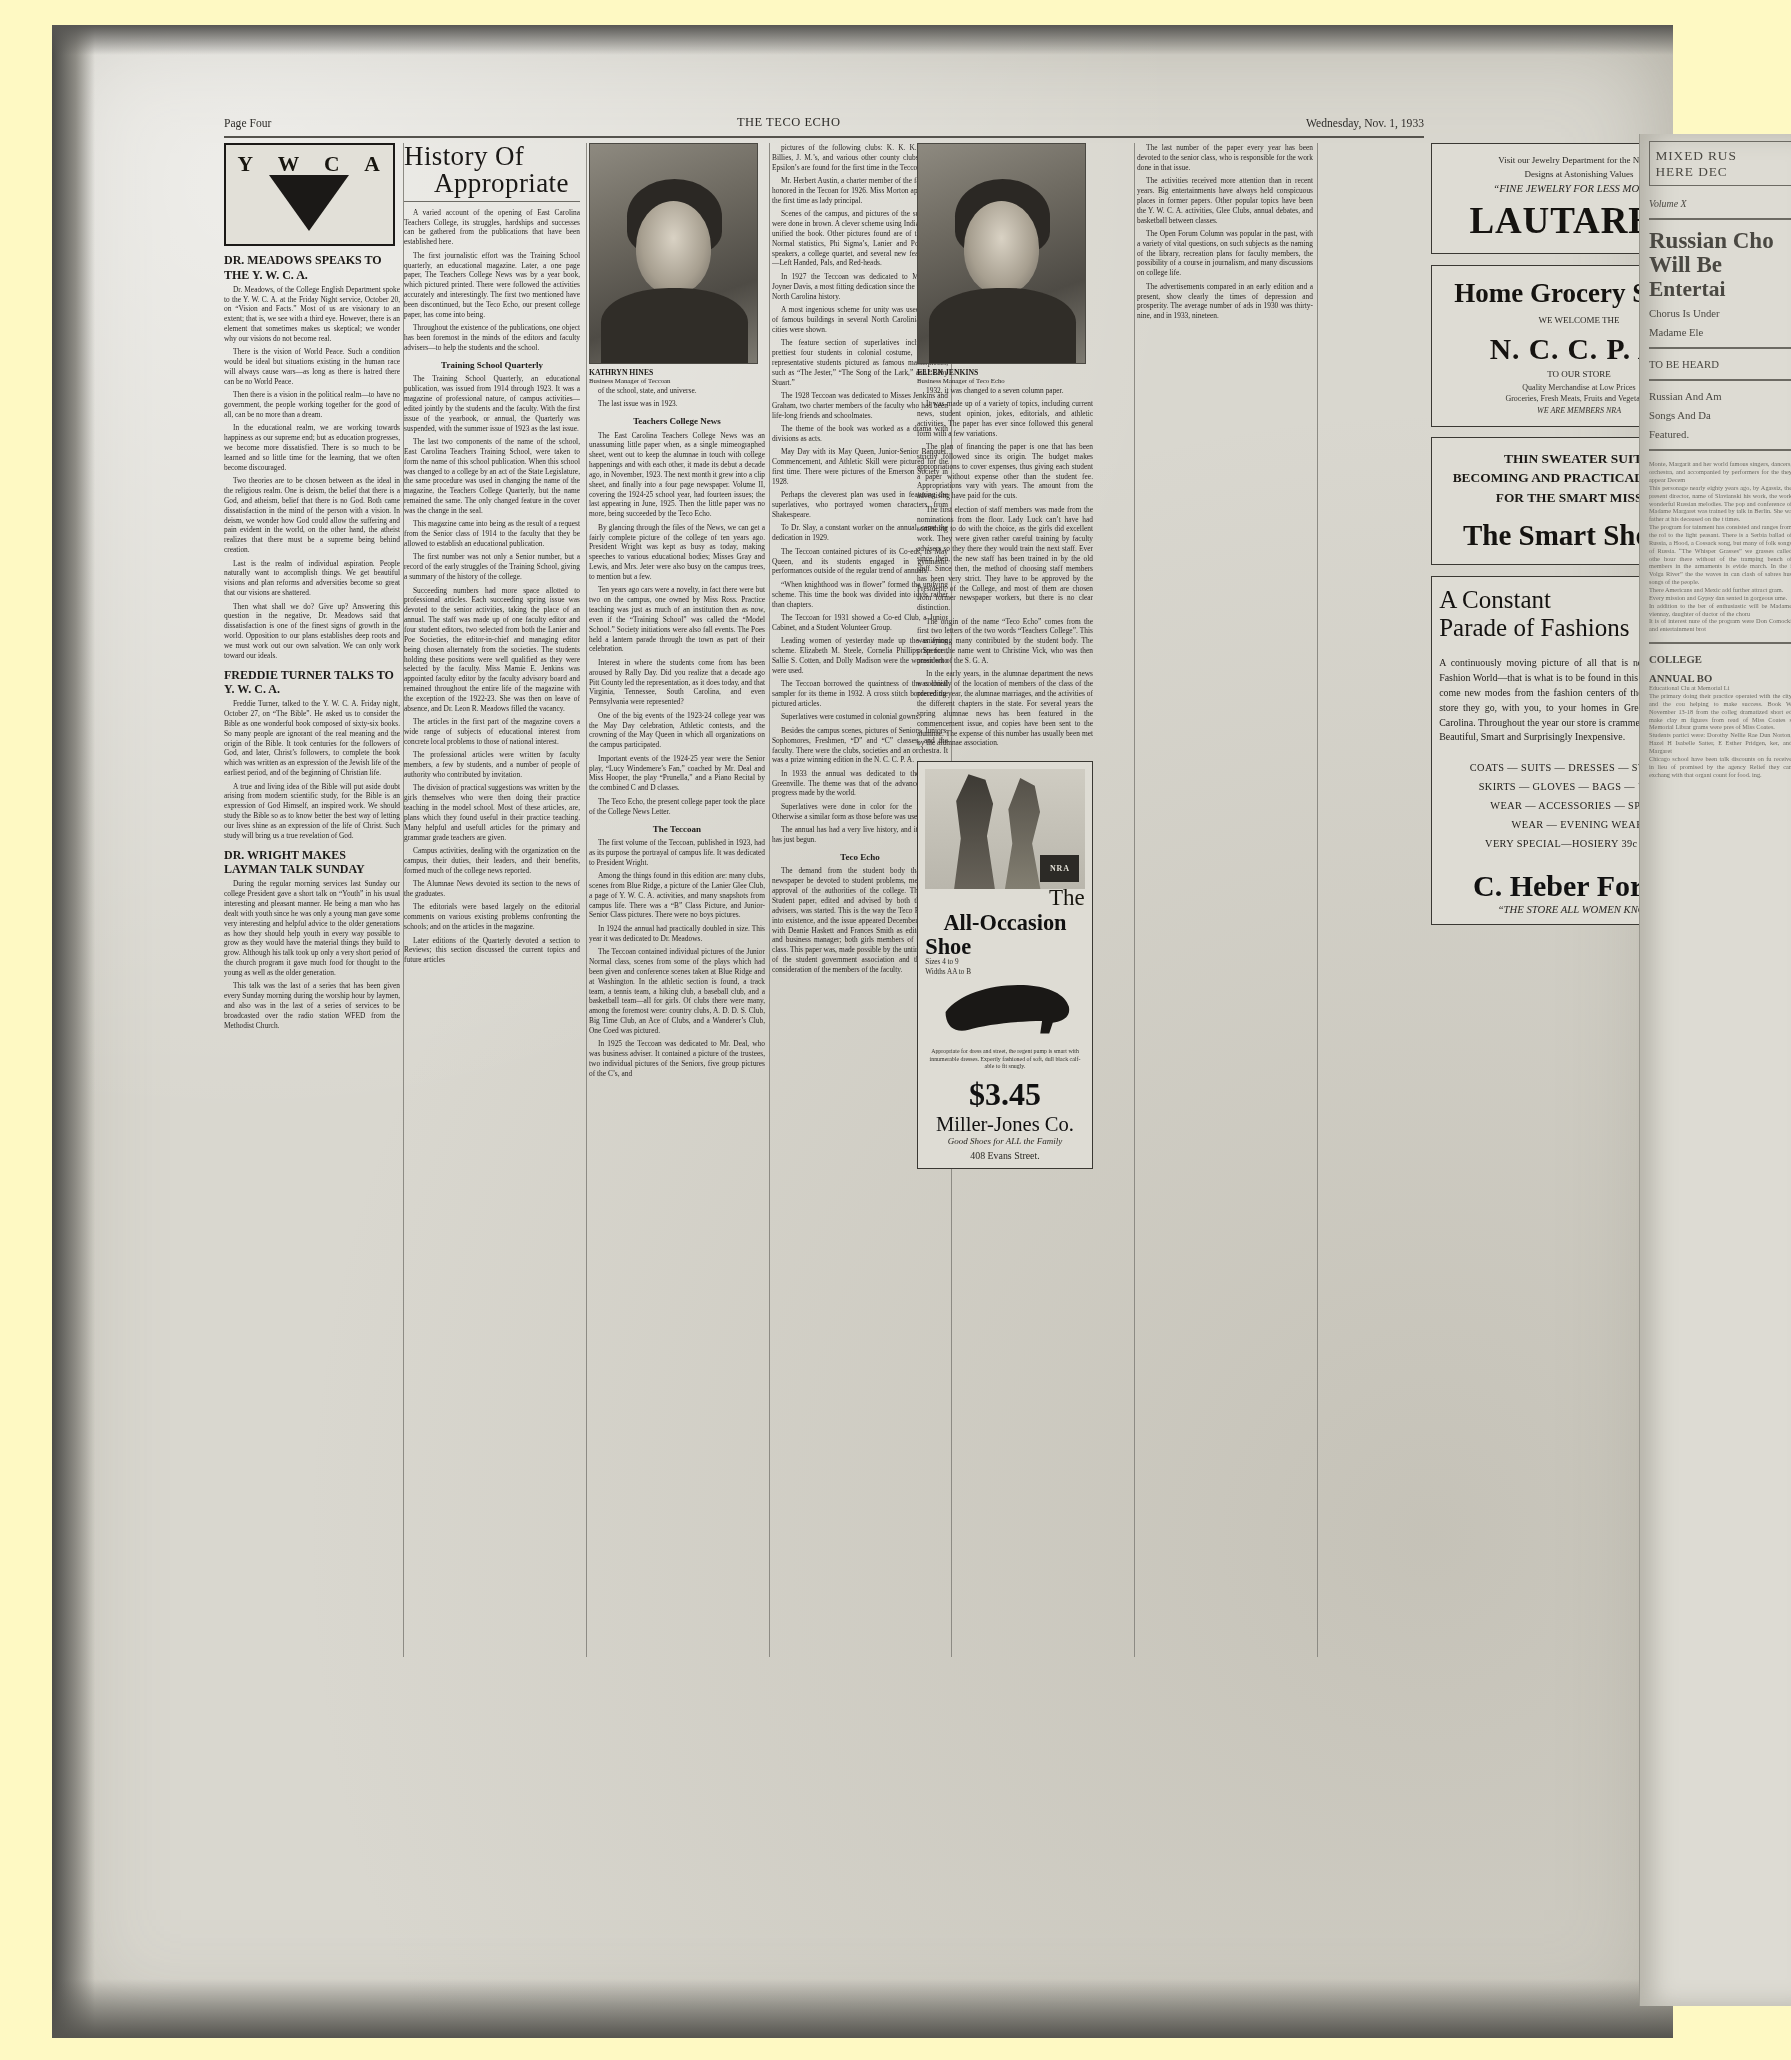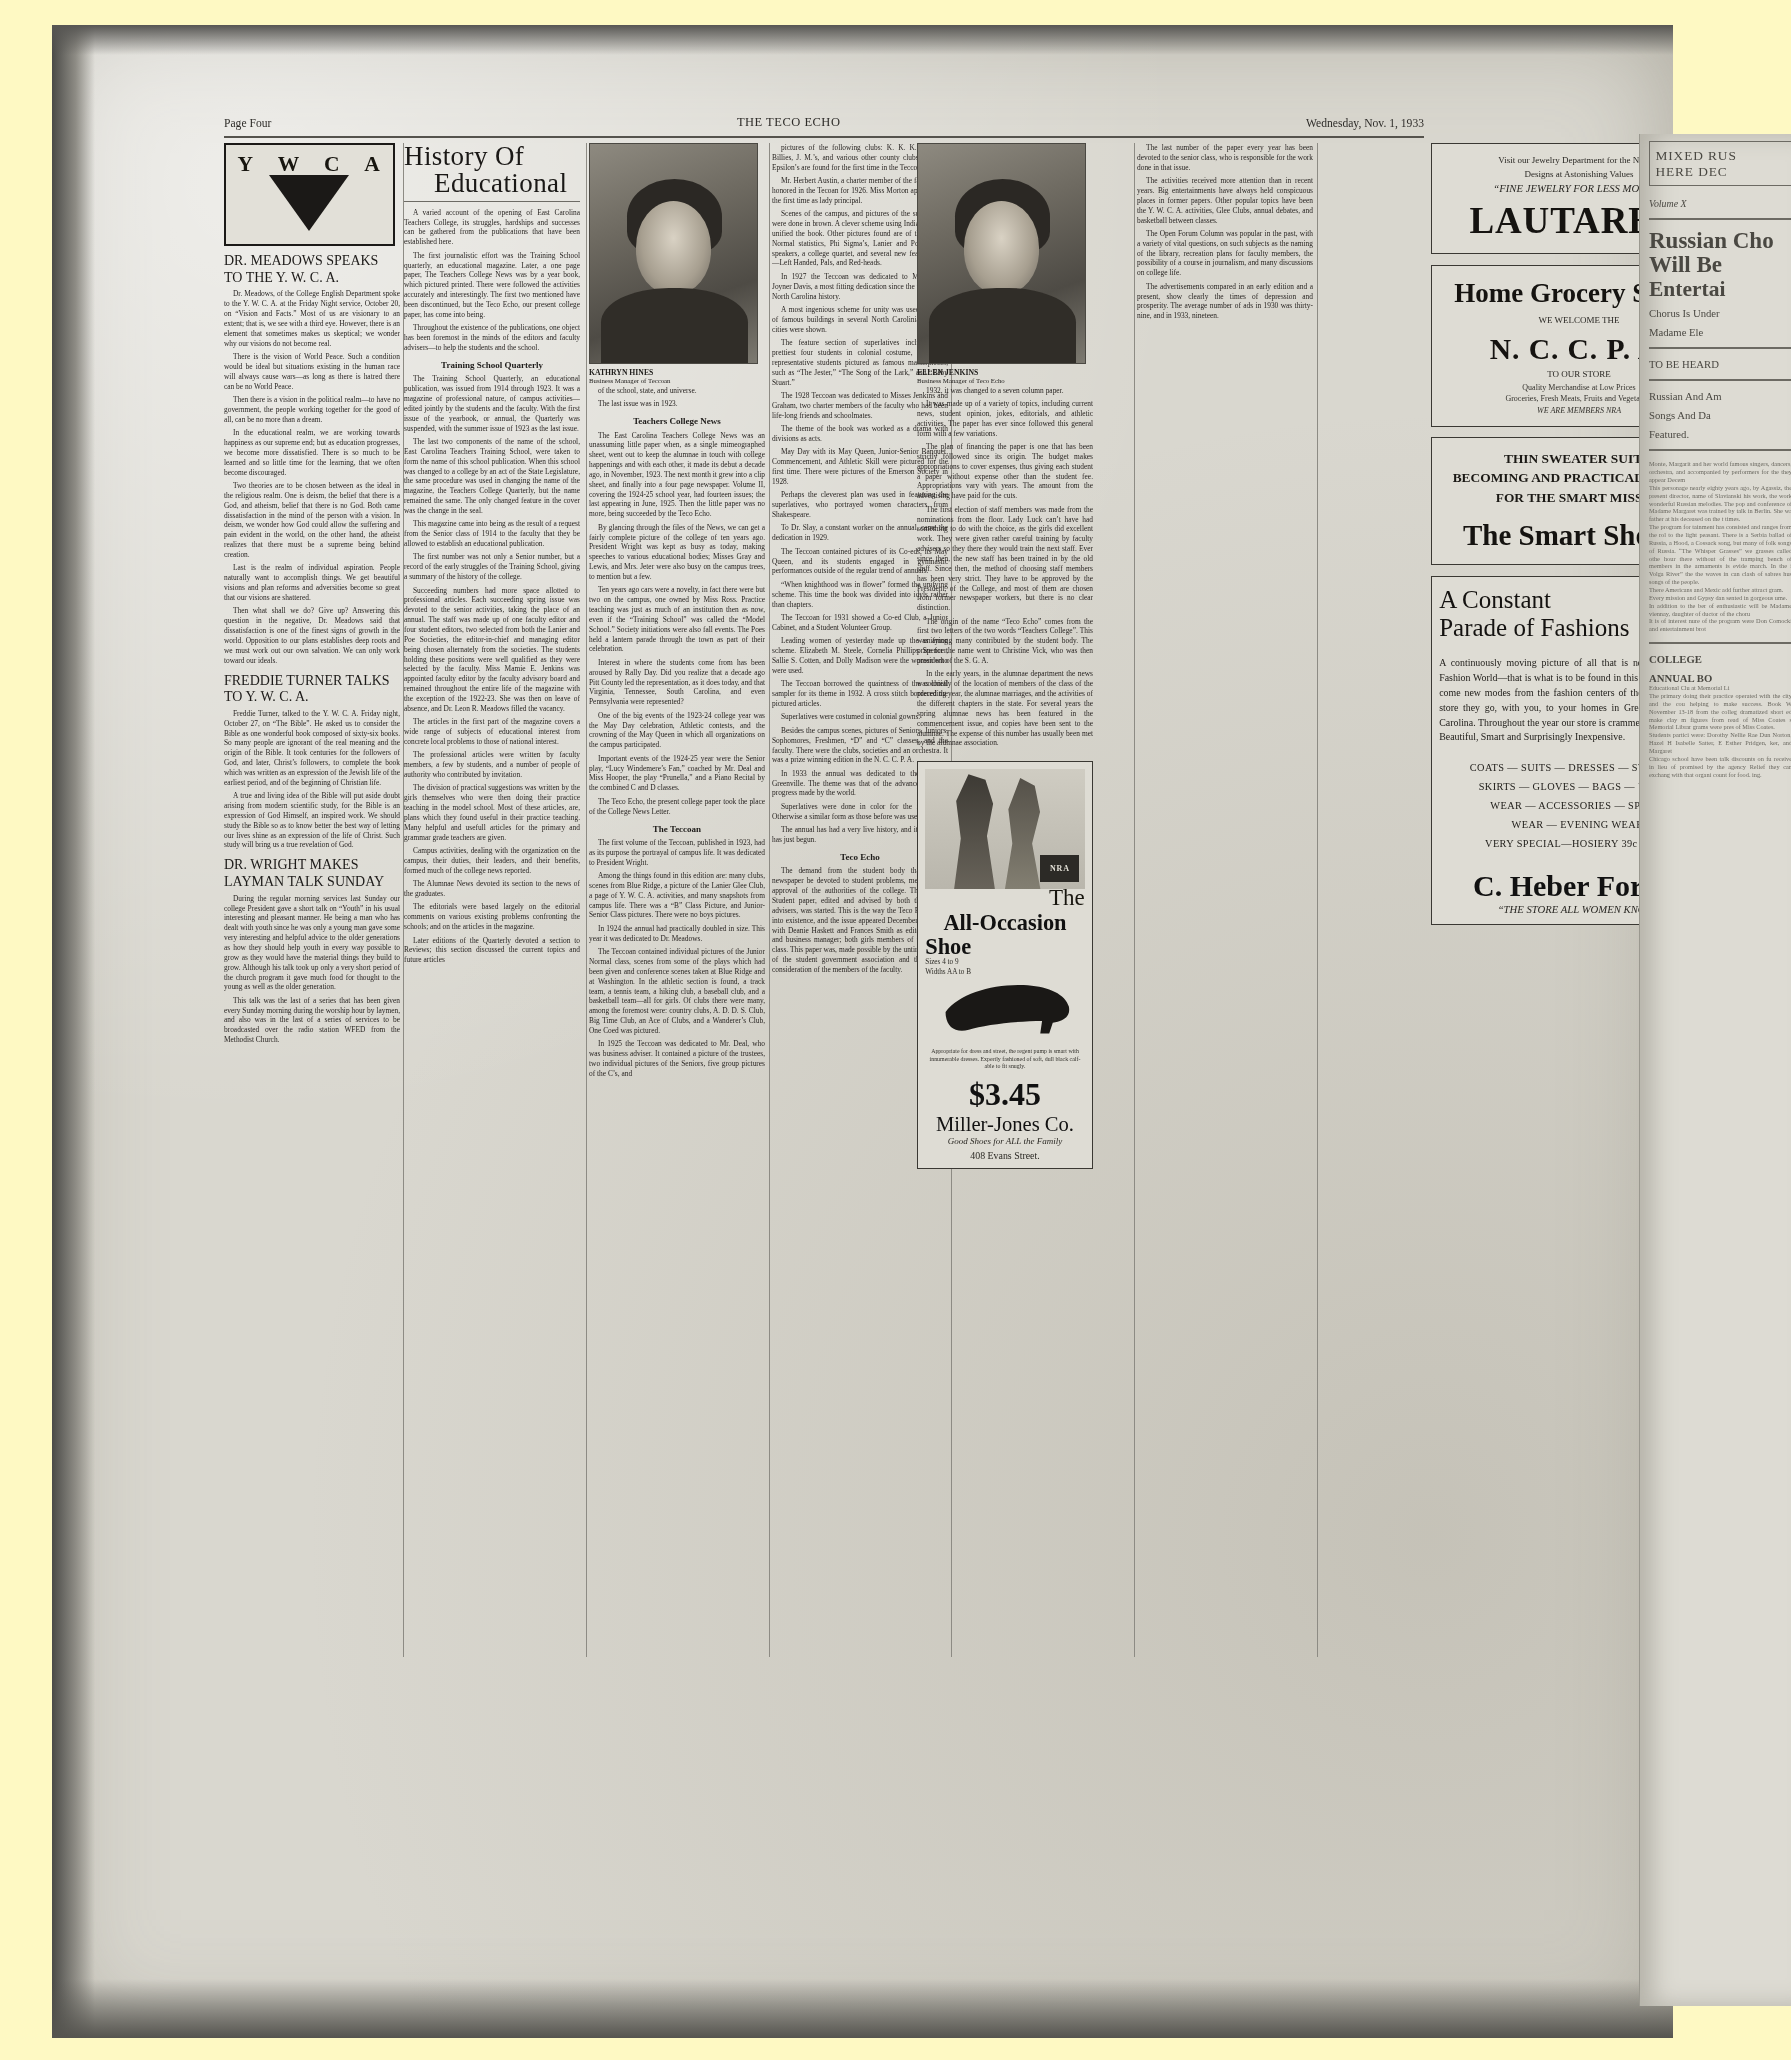--- a/index.html
+++ b/index.html
@@ -49,21 +49,21 @@
   .c3{left:365px;}
   .c4{left:548px;}
   .c5{left:693px;}
   .c6{left:913px;}
 
   .vrule{position:absolute;top:0;width:0.9px;height:1514px;background:#8d8b84;}
 
   p.b{font-size:7.4px;line-height:1.33;text-align:justify;margin:0 0 3.6px 0;color:#231f1d;
       text-indent:9px;hyphens:auto;}
   h3.sub{font-size:9px;margin:7.2px 0 3.6px 0;text-align:center;font-weight:bold;color:#1d1b19;line-height:1.2;}
-  h4.subl{font-size:14px;margin:7.2px 0 2.7px 0;font-weight:normal;color:#1d1b19;line-height:1.2;}
+  h4.subl{font-size:12px;margin:7.2px 0 2.7px 0;font-weight:bold;color:#1d1b19;line-height:1.2;}
 
   .title-hist{font-family:"Liberation Serif",serif;font-size:27px;line-height:1;
               color:#1a1816;letter-spacing:0.4px;margin:0 0 3.6px 0;font-weight:normal;}
   .title-hist .l2{display:block;margin-left:30px;}
   .hr-thin{height:0.9px;background:#6d6b65;margin:3.6px 0 6.3px 0;}
 
   
   .ywca{width:167px;height:99px;border:2.7px solid #1b1917;position:relative;background:#e2e0d8;margin-bottom:5.4px;}
   .ywca .letters{position:absolute;top:7.2px;left:0;right:0;display:flex;justify-content:space-around;
                  font-size:21.5px;font-weight:bold;color:#17150f;letter-spacing:1.8px;}
@@ -171,21 +171,21 @@
       <p class="b">A true and living idea of the Bible will put aside doubt arising from modern scientific study, for the Bible is an expression of God Himself, an inspired work. We should study the Bible so as to know better the best way of letting our lives shine as an expression of the life of Christ. Such study will bring us a true revelation of God.</p>
 
       <h4 class="subl">DR. WRIGHT MAKES LAYMAN TALK SUNDAY</h4>
       <p class="b">During the regular morning services last Sunday our college President gave a short talk on “Youth” in his usual interesting and pleasant manner. He being a man who has dealt with youth since he was only a young man gave some very interesting and helpful advice to the older generations as how they should help youth in every way possible to grow as they would have the material things they build to grow. Although his talk took up only a very short period of the church program it gave much food for thought to the young as well as the older generation.</p>
       <p class="b">This talk was the last of a series that has been given every Sunday morning during the worship hour by laymen, and also was in the last of a series of services to be broadcasted over the radio station WFED from the Methodist Church.</p>
     </div>
 
     <div class="col c2">
       <h1 class="title-hist">
         <span>History Of</span>
-        <span class="l2">Educational</span>
+        <span class="l2">Appropriate</span>
       </h1>
       <div class="hr-thin"></div>
 
       <p class="b">A varied account of the opening of East Carolina Teachers College, its struggles, hardships and successes can be gathered from the publications that have been established here.</p>
       <p class="b">The first journalistic effort was the Training School quarterly, an educational magazine. Later, a one page paper, The Teachers College News was by a year book, which pictured printed. There were followed the activities accurately and interestingly. The first two mentioned have been discontinued, but the Teco Echo, our present college paper, has come into being.</p>
       <p class="b">Throughout the existence of the publications, one object has been foremost in the minds of the editors and faculty advisers—to help the students and the school.</p>
 
       <h3 class="sub">Training School Quarterly</h3>
       <p class="b">The Training School Quarterly, an educational publication, was issued from 1914 through 1923. It was a magazine of professional nature, of campus activities—edited jointly by the students and the faculty. With the first issue of the yearbook, or annual, the Quarterly was suspended, with the summer issue of 1923 as the last issue.</p>
       <p class="b">The last two components of the name of the school, East Carolina Teachers Training School, were taken to form the name of this school publication. When this school was changed to a college by an act of the State Legislature, the same procedure was used in changing the name of the magazine, the Teachers College Quarterly, but the name remained the same. The only changed feature in the cover was the change in the seal.</p>

